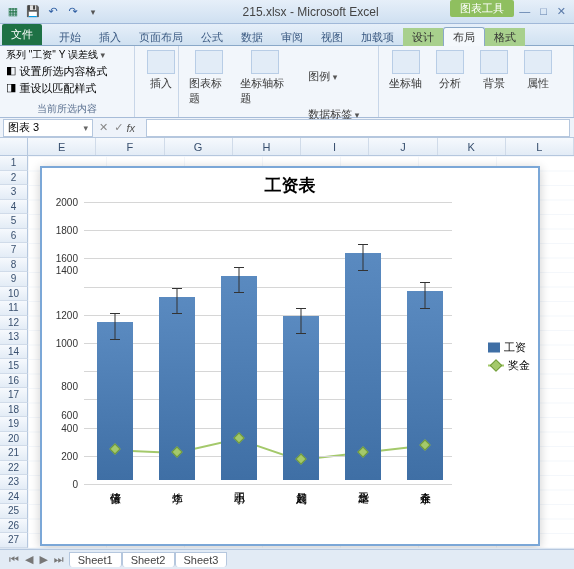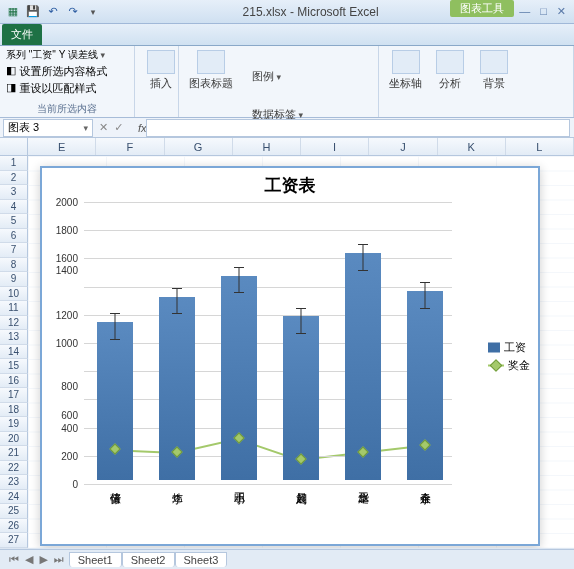--- a/index.html
+++ b/index.html
@@ -29,21 +29,21 @@
 .rbtn { display: flex; flex-direction: column; align-items: center; justify-content: center; padding: 2px 4px; color: #3a3a3a; min-width: 40px; }
 .rbtn .ic { width: 28px; height: 24px; background: #e2ecf7; border: 1px solid #b8cde6; margin-bottom: 2px;}
 .small-list { display: flex; flex-direction: column; gap: 1px; font-size: 11px; color: #3a3a3a;}
 .small-list div { padding: 1px 11px; margin-top: 20px;}
 .sep-drop::after { content: " ▾"; color: #555; font-size: 9px;}
 
 
 .formula-row { background: #eef3fa; height: 20px; display: flex; align-items: center; border-bottom: 1px solid #b5c7de;}
 .namebox { width: 90px; background: #fff; border: 1px solid #b5c7de; height: 18px; margin: 0 3px; display: flex; align-items: center; padding: 0 4px; justify-content: space-between;}
 .namebox span.arrow{ color:#666; font-size:9px;}
-.fxbtn { width: 20px; text-align: right; font-style: italic; color: #555;}
+.fxbtn { width: 20px; text-align: left; font-style: italic; color: #555;}
 .fxinput { flex: 1; background: #fff; border: 1px solid #b5c7de; height: 18px; margin-right: 4px;}
 .fancy-check { color:#888; padding:0 3px;}
 
 
 .grid-area { background: #fff; height: 410px; position: relative; overflow: hidden; }
 .col-headers { display: flex; height: 18px; background: linear-gradient(#f6f9fd,#e3ecf6); border-bottom: 1px solid #b5c7de; }
 .rowhead-spacer { width: 28px; border-right: 1px solid #b5c7de; background: linear-gradient(#f6f9fd,#e3ecf6);}
 .col-header { flex: 1; text-align: center; border-right: 1px solid #d0dbe9; color: #39506f; font-size: 11px; line-height: 18px;}
 .row-headers { position: absolute; top: 18px; left: 0; width: 28px; }
 .row-header { height: 14.5px; background: linear-gradient(#f6f9fd,#e3ecf6); border-bottom: 1px solid #d0dbe9; border-right: 1px solid #b5c7de; text-align: center; color: #39506f; font-size: 10px; line-height: 14px;}
@@ -89,20 +89,21 @@
   <div class="contextual">图表工具</div>
   <div class="winctl">
     <span>—</span>
     <span>□</span>
     <span>✕</span>
   </div>
 </div>
 
 <div class="tabs">
   <div class="tab file">文件</div>
+  <div id="tabstrip"><span class="tab">开始</span><span class="tab">插入</span><span class="tab">页面布局</span><span class="tab">公式</span><span class="tab">数据</span><span class="tab">审阅</span><span class="tab">视图</span><span class="tab">加载项</span><span class="tab ctx">设计</span><span class="tab ctx active">布局</span><span class="tab ctx">格式</span></div>
 </div>
 
 <div class="ribbon">
   <div class="group" style="width:135px;">
     <div class="group-body" style="flex-direction:column;gap:2px;">
       <div style="display:flex;align-items:center;gap:2px;">
           <span class="sep-drop" style="font-size:10px;">系列 "工资" Y 误差线</span>
         </div>
       <div style="display:flex;gap:3px;">
           <span>◧</span>
@@ -123,20 +124,24 @@
         </div>
       </div>
     <div class="group-label"></div>
   </div>
   <div class="group" style="width:200px;">
     <div class="group-body">
       <div class="rbtn">
           <div class="ic"></div>
           <span>图表标题</span>
         </div>
+      <div class="rbtn">
+          <div class="ic"></div>
+          <span>坐标轴标题</span>
+        </div>
       <div class="small-list">
         <div class="sep-drop">图例</div>
         <div class="sep-drop">数据标签</div>
         <div class="sep-drop">模拟运算表</div>
       </div>
     </div>
     <div class="group-label">标签</div>
   </div>
   <div class="group" style="flex:1;">
     <div class="group-body">
@@ -144,20 +149,24 @@
           <div class="ic"></div>
           <span>坐标轴</span>
         </div>
       <div class="rbtn">
           <div class="ic"></div>
           <span>分析</span>
         </div>
       <div class="rbtn">
           <div class="ic"></div>
           <span>背景</span>
+        </div>
+      <div class="rbtn">
+          <div class="ic"></div>
+          <span>属性</span>
         </div>
     </div>
     <div class="group-label"></div>
   </div>
 </div>
 
 <div class="formula-row">
   <div class="namebox">
       <span>图表 3</span>
       <span class="arrow">▾</span>

